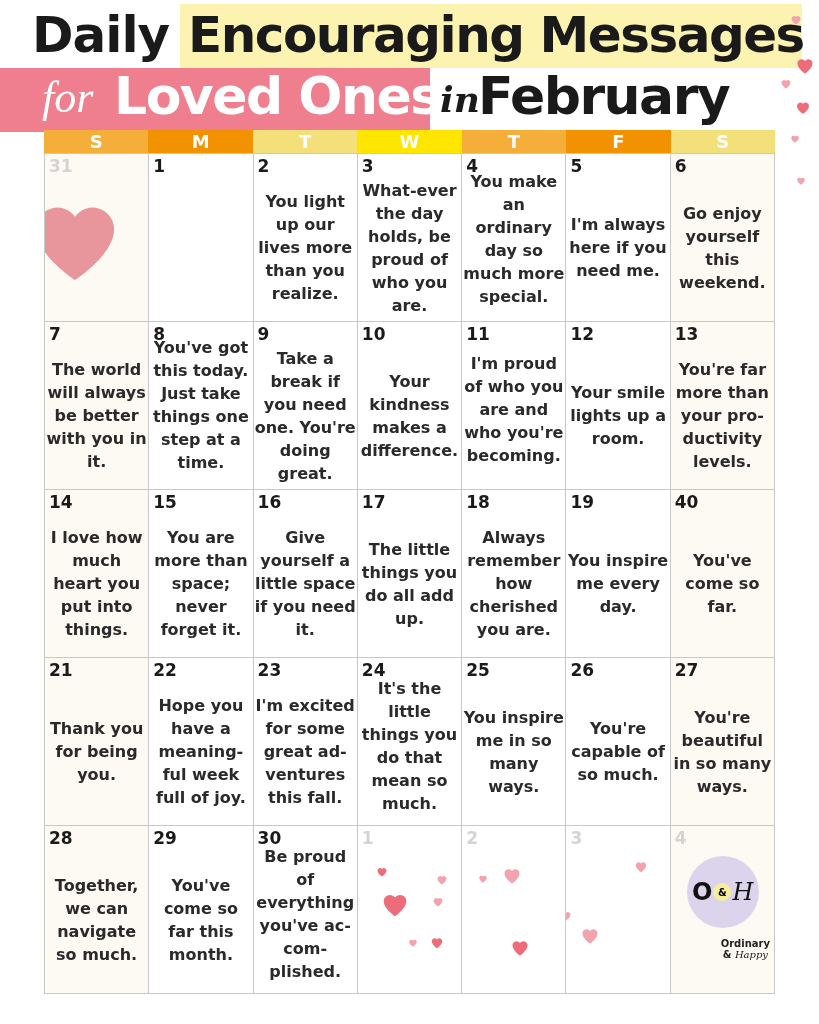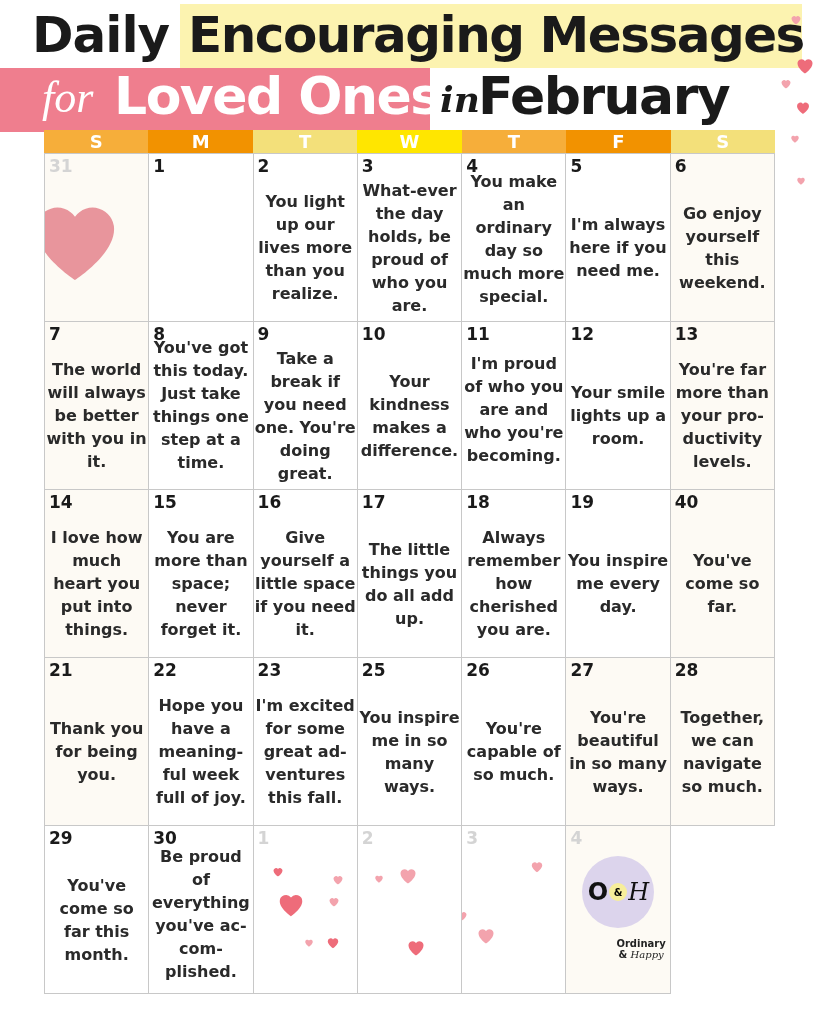--- a/index.html
+++ b/index.html
@@ -174,20 +174,24 @@
       </div>
     <div class="cell">
         <span class="num">22</span>
         <div class="msg">Hope you have a meaning-ful week full of joy.</div>
       </div>
     <div class="cell">
         <span class="num">23</span>
         <div class="msg">I'm excited for some great ad-ventures this fall.</div>
       </div>
     <div class="cell">
+        <span class="num">24</span>
+        <div class="msg" style="top:14px">It's the little things you do that mean so much.</div>
+      </div>
+    <div class="cell">
         <span class="num">25</span>
         <div class="msg">You inspire me in so many ways.</div>
       </div>
     <div class="cell">
         <span class="num">26</span>
         <div class="msg">You're capable of so much.</div>
       </div>
     <div class="cell weekend">
         <span class="num">27</span>
         <div class="msg">You're beautiful in so many ways.</div>

